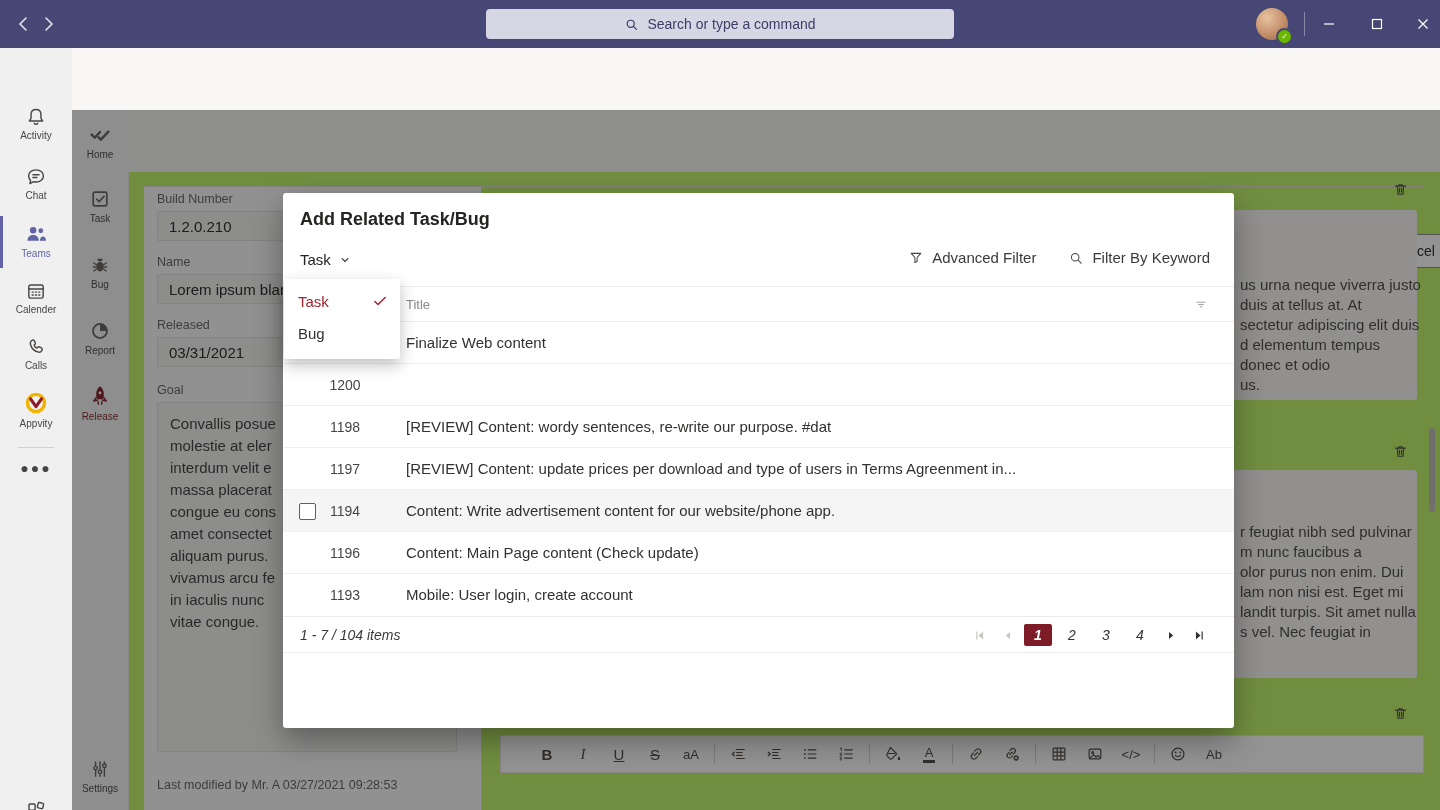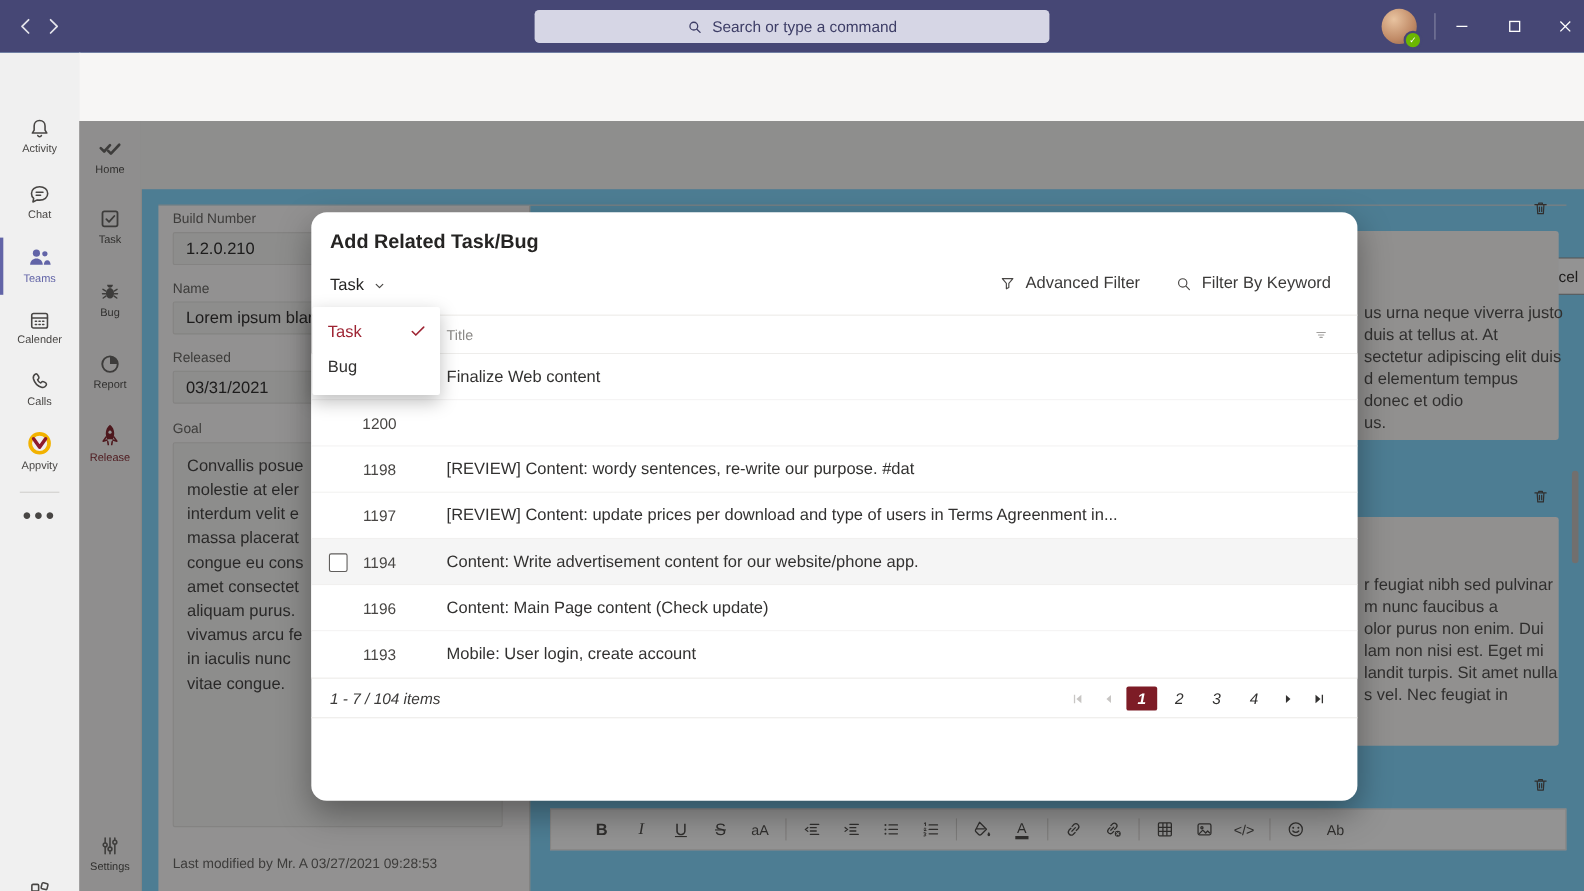--- a/index.html
+++ b/index.html
@@ -1,17 +1,17 @@
 <!DOCTYPE html>
 <html><head>
 <meta charset="utf-8">
 <style>
   html,body{margin:0;padding:0;background:#1f1f1f;}
   #screen{position:relative;width:1440px;height:810px;overflow:hidden;
-    font-family:"Liberation Sans",sans-serif;background:#7dd3fc;
+    font-family:"Liberation Sans",sans-serif;background:#bef264;
     -webkit-font-smoothing:antialiased;}
   svg{display:block;}
 
   
   #titlebar{position:absolute;left:0;top:0;width:1440px;height:48px;background:#464775;}
   .tb-nav{position:absolute;top:14px;width:20px;height:20px;color:#ffffff;opacity:.85;}
   #searchbox{position:absolute;left:486px;top:9px;width:468px;height:30px;background:#D6D6E5;
     border-radius:4px;display:flex;align-items:center;justify-content:center;gap:8px;
     color:#3D3D66;font-size:14px;cursor:text;}
   #avatar{position:absolute;left:1256px;top:8px;width:32px;height:32px;border-radius:50%;
@@ -88,21 +88,21 @@
   .tb-btn.strike{text-decoration:line-through;}
   .tb-btn.small{font-size:13px;}
   .tb-btn.fcolor{flex-direction:column;line-height:13px;font-size:13px;}
   .tb-btn.fcolor .bar{width:12px;height:3px;background:#484644;margin-top:1px;}
   .tb-sep{width:1px;height:20px;background:#D2D0CE;margin:0 5px;flex:0 0 auto;}
 
   
   #overlay{position:absolute;left:72px;top:110px;width:1368px;height:700px;background:rgba(20,20,20,.45);z-index:50;}
 
   
-  #modal{position:absolute;left:283px;top:193px;width:951px;height:535px;background:#fff;border-radius:14px;z-index:100;
+  #modal{position:absolute;left:283px;top:193px;width:951px;height:535px;background:#fff;border-radius:3px;z-index:100;
     box-shadow:0 12px 30px rgba(0,0,0,.35);}
   #m-title{position:absolute;left:17px;top:16px;font-size:18px;font-weight:600;color:#252423;}
   #m-type{position:absolute;left:17px;top:58px;display:flex;align-items:center;gap:8px;font-size:15px;color:#252423;cursor:pointer;}
   #m-filters{position:absolute;right:24px;top:56px;display:flex;align-items:center;gap:32px;}
   .m-filter{display:flex;align-items:center;gap:8px;font-size:15px;color:#3B3A39;cursor:pointer;}
   #m-thead{position:absolute;left:0;top:93px;width:951px;height:36px;border-top:1px solid #EDEBE9;border-bottom:1px solid #EDEBE9;box-sizing:border-box;}
   #m-thead .th-title{position:absolute;left:123px;top:10px;font-size:13px;color:#8A8886;}
   #m-thead .th-filter{position:absolute;right:26px;top:10px;color:#A19F9D;}
   #m-rows{position:absolute;left:0;top:129px;width:951px;}
   .mrow{position:relative;width:951px;height:42px;border-bottom:1px solid #F1F0EF;box-sizing:border-box;background:#fff;}

